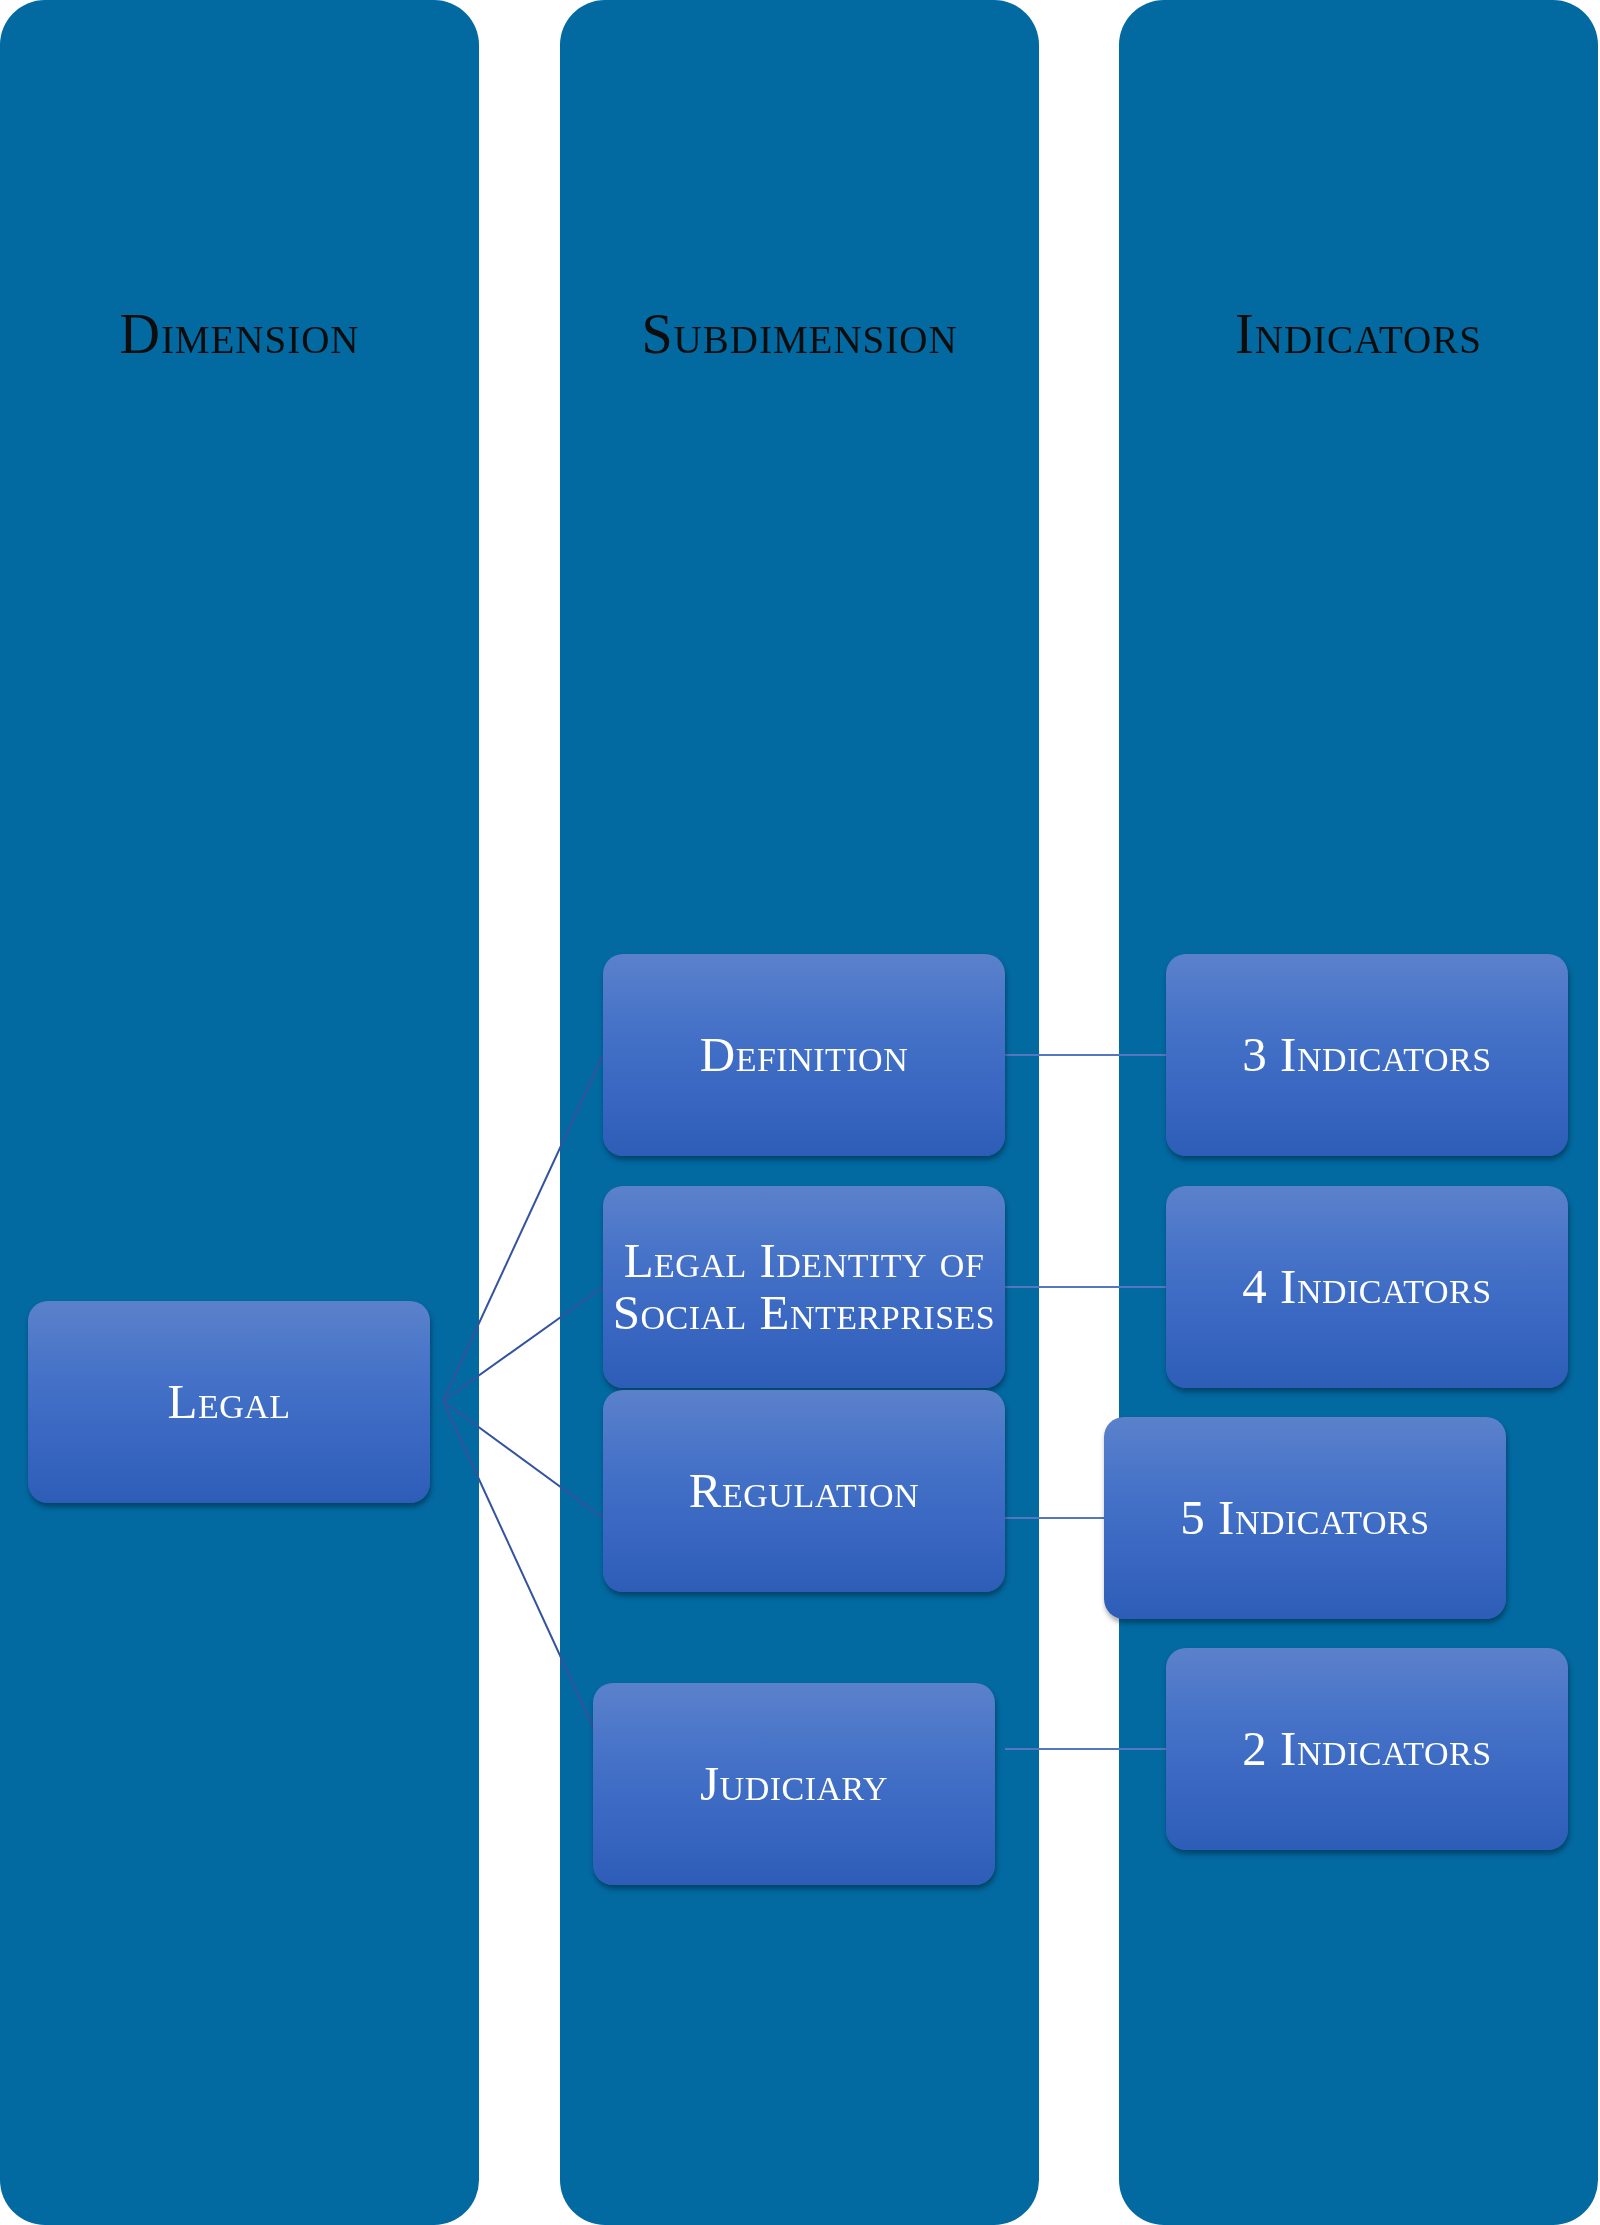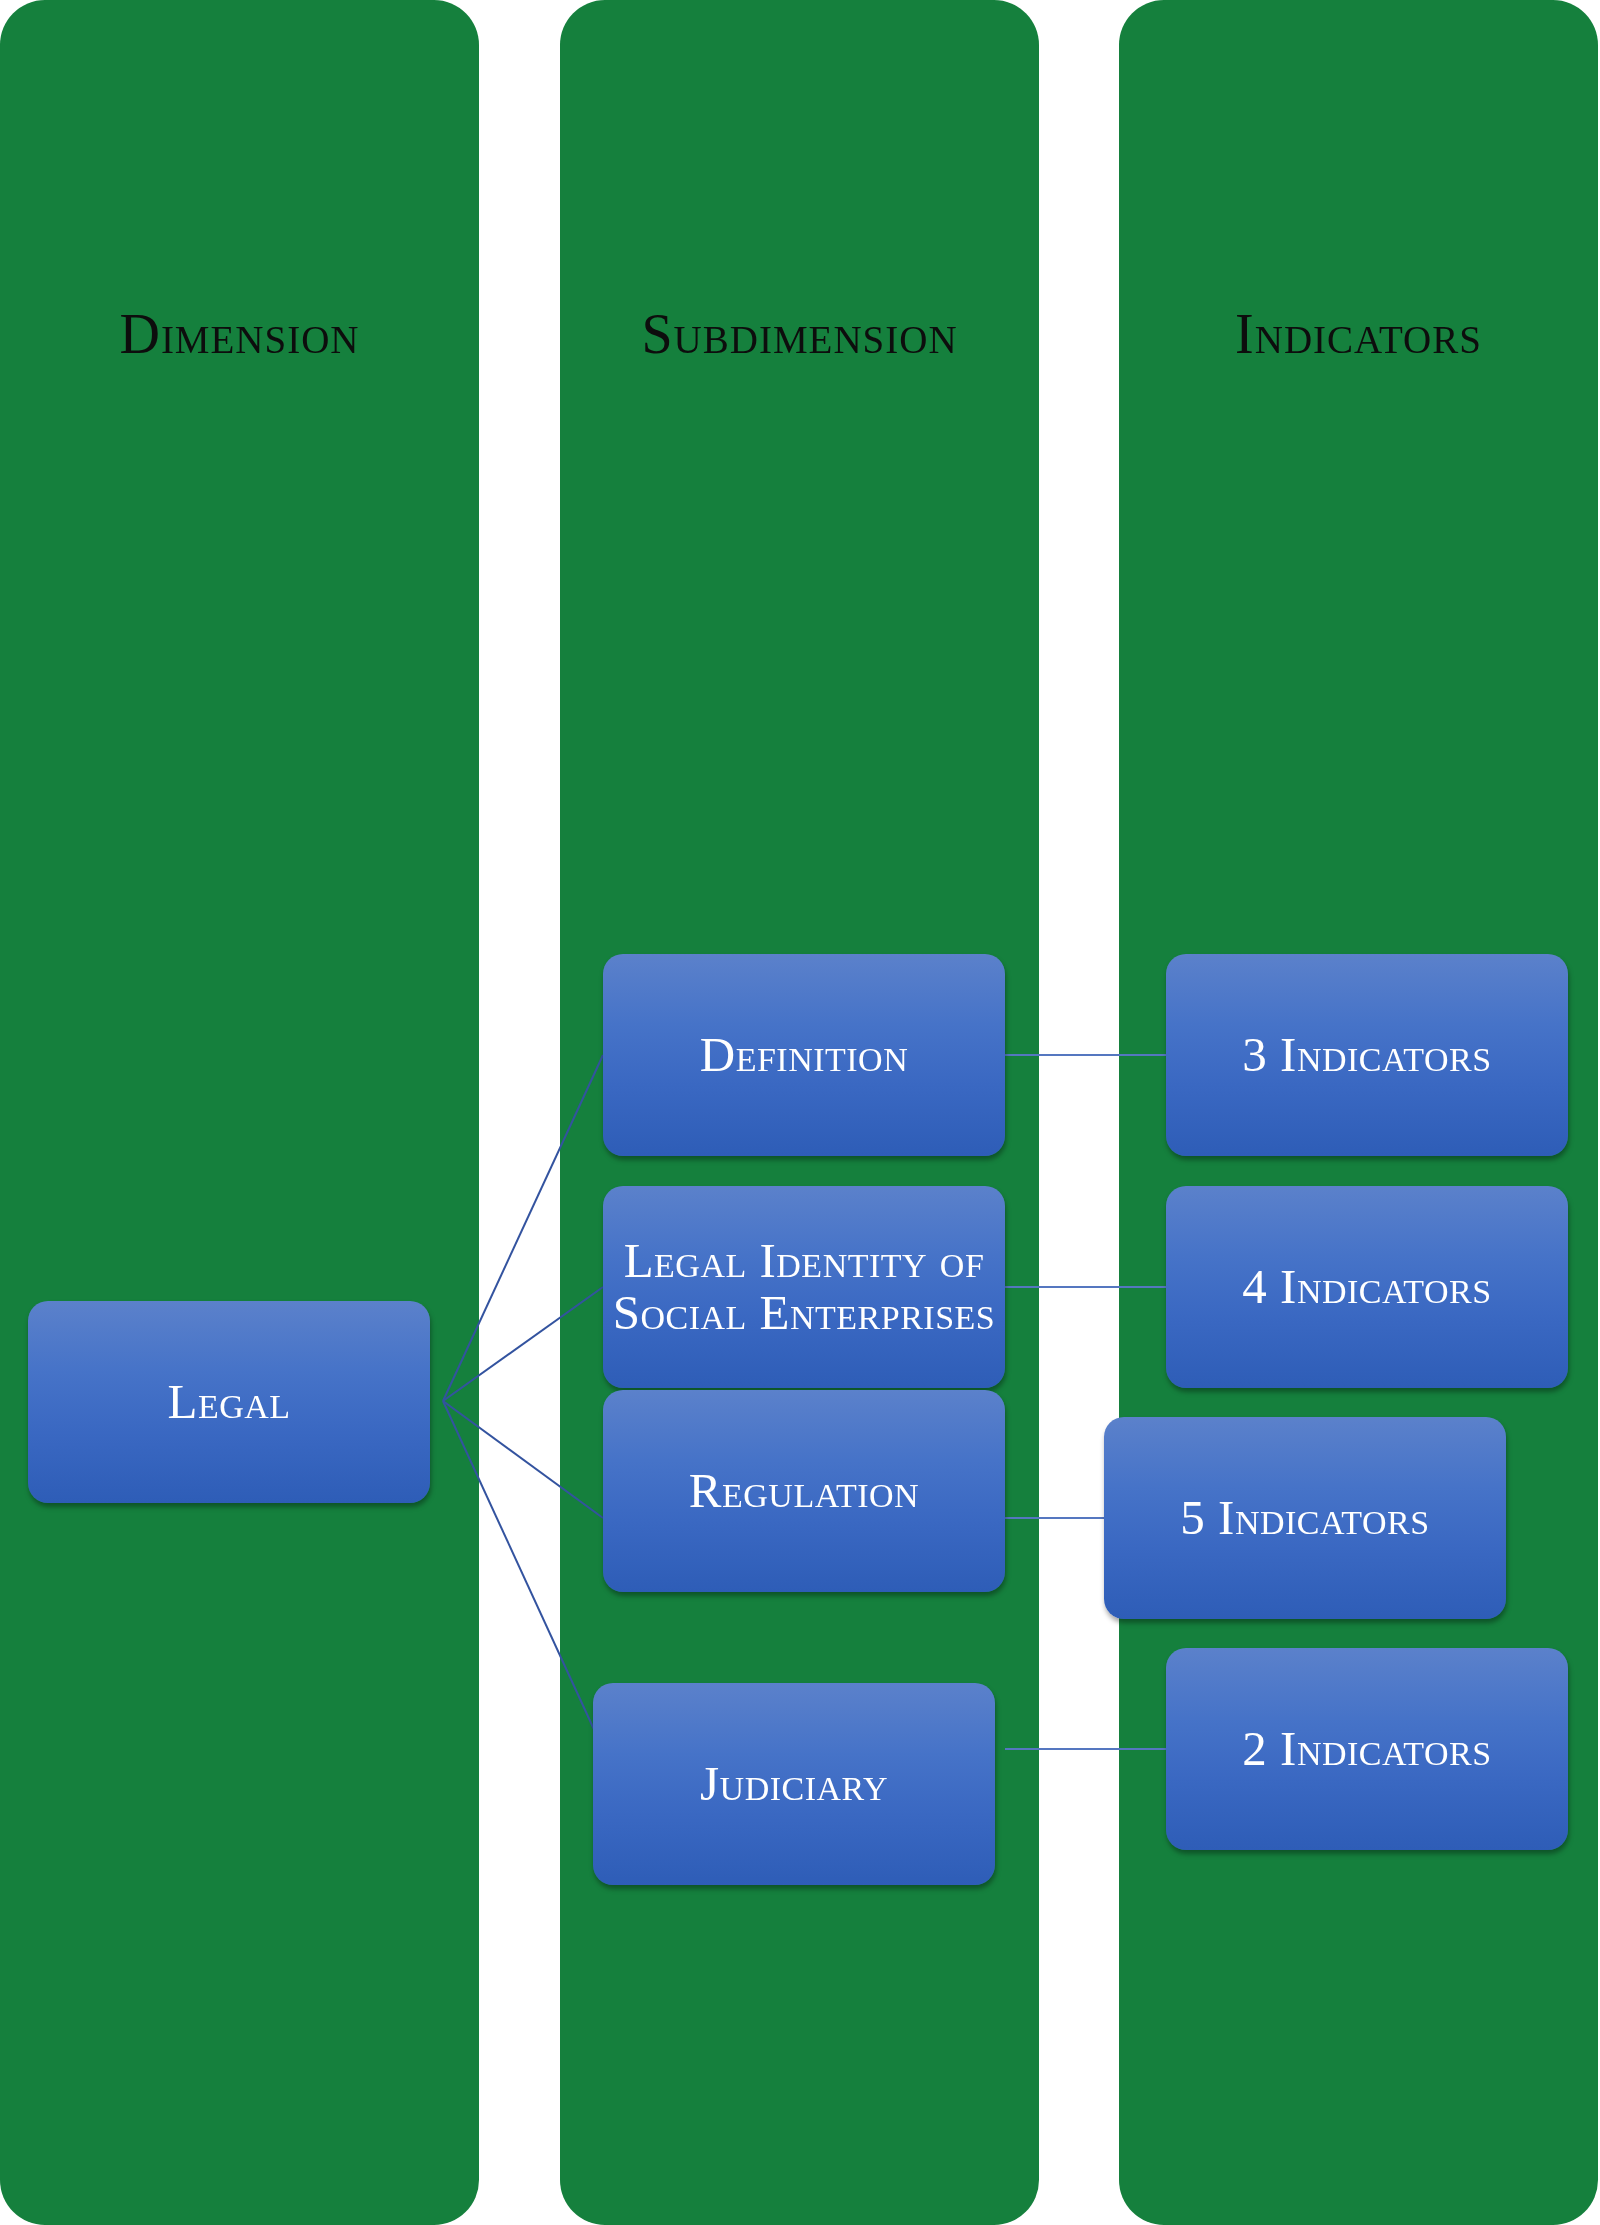--- a/index.html
+++ b/index.html
@@ -1,19 +1,19 @@
 <!DOCTYPE html>
 <html><head>
 <meta charset="utf-8">
 <style>
   html, body { margin: 0; padding: 0; background: #ffffff; }
   body { width: 1600px; height: 2225px; position: relative; overflow: hidden;
          font-family: "Liberation Serif", "DejaVu Serif", serif; }
   .column { position: absolute; top: 0; height: 2225px; width: 479px;
-            background: #15803d; border-radius: 45px; }
+            background: #0369a1; border-radius: 45px; }
   #col-1 { left: 0; }
   #col-2 { left: 560px; }
   #col-3 { left: 1119px; width: 479px; }
   .col-heading { position: absolute; left: 0; right: 0; top: 296px; height: 76px;
                  line-height: 76px; text-align: center; color: #0d0d0d;
                  font-variant: small-caps; font-size: 56px; letter-spacing: 1px; }
   .box { position: absolute; width: 402px; height: 202px; border-radius: 20px;
          background: linear-gradient(to bottom, #5B81CB 0%, #4673C8 35%, #3A68C2 65%, #2E5DB7 100%);
          box-shadow: 1px 4px 5px rgba(0,0,0,0.35);
          display: flex; align-items: center; justify-content: center; text-align: center;

